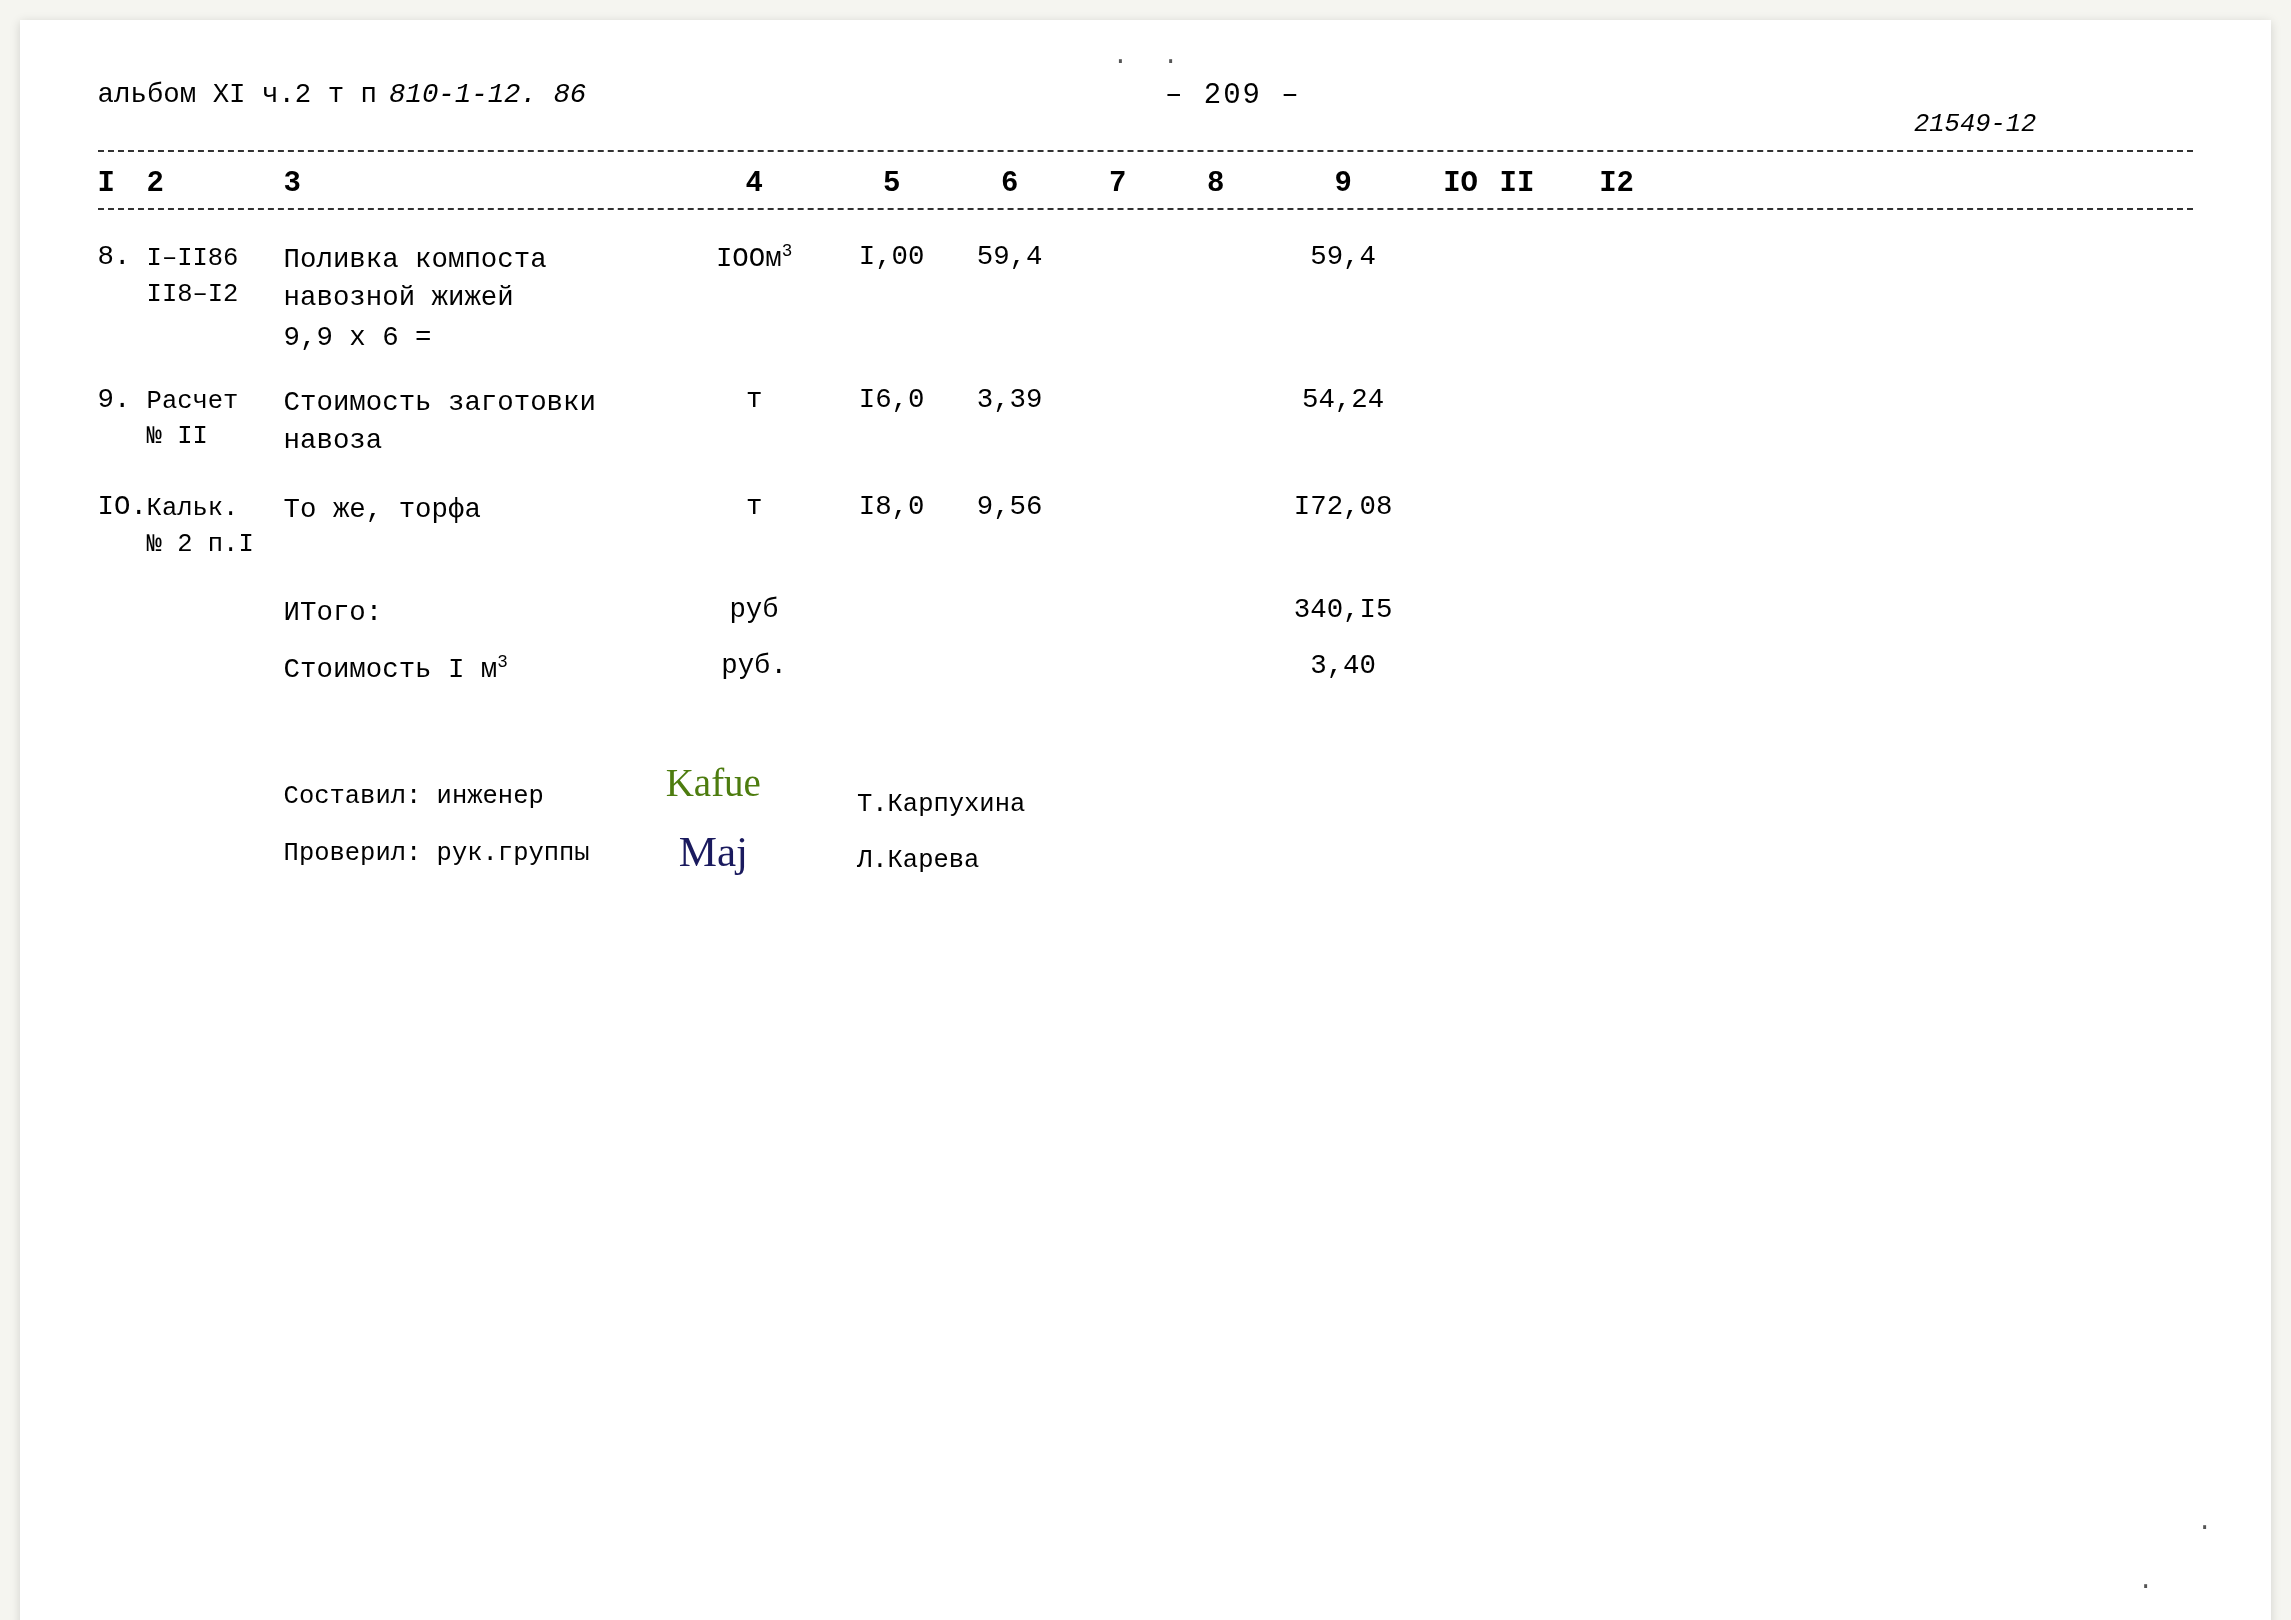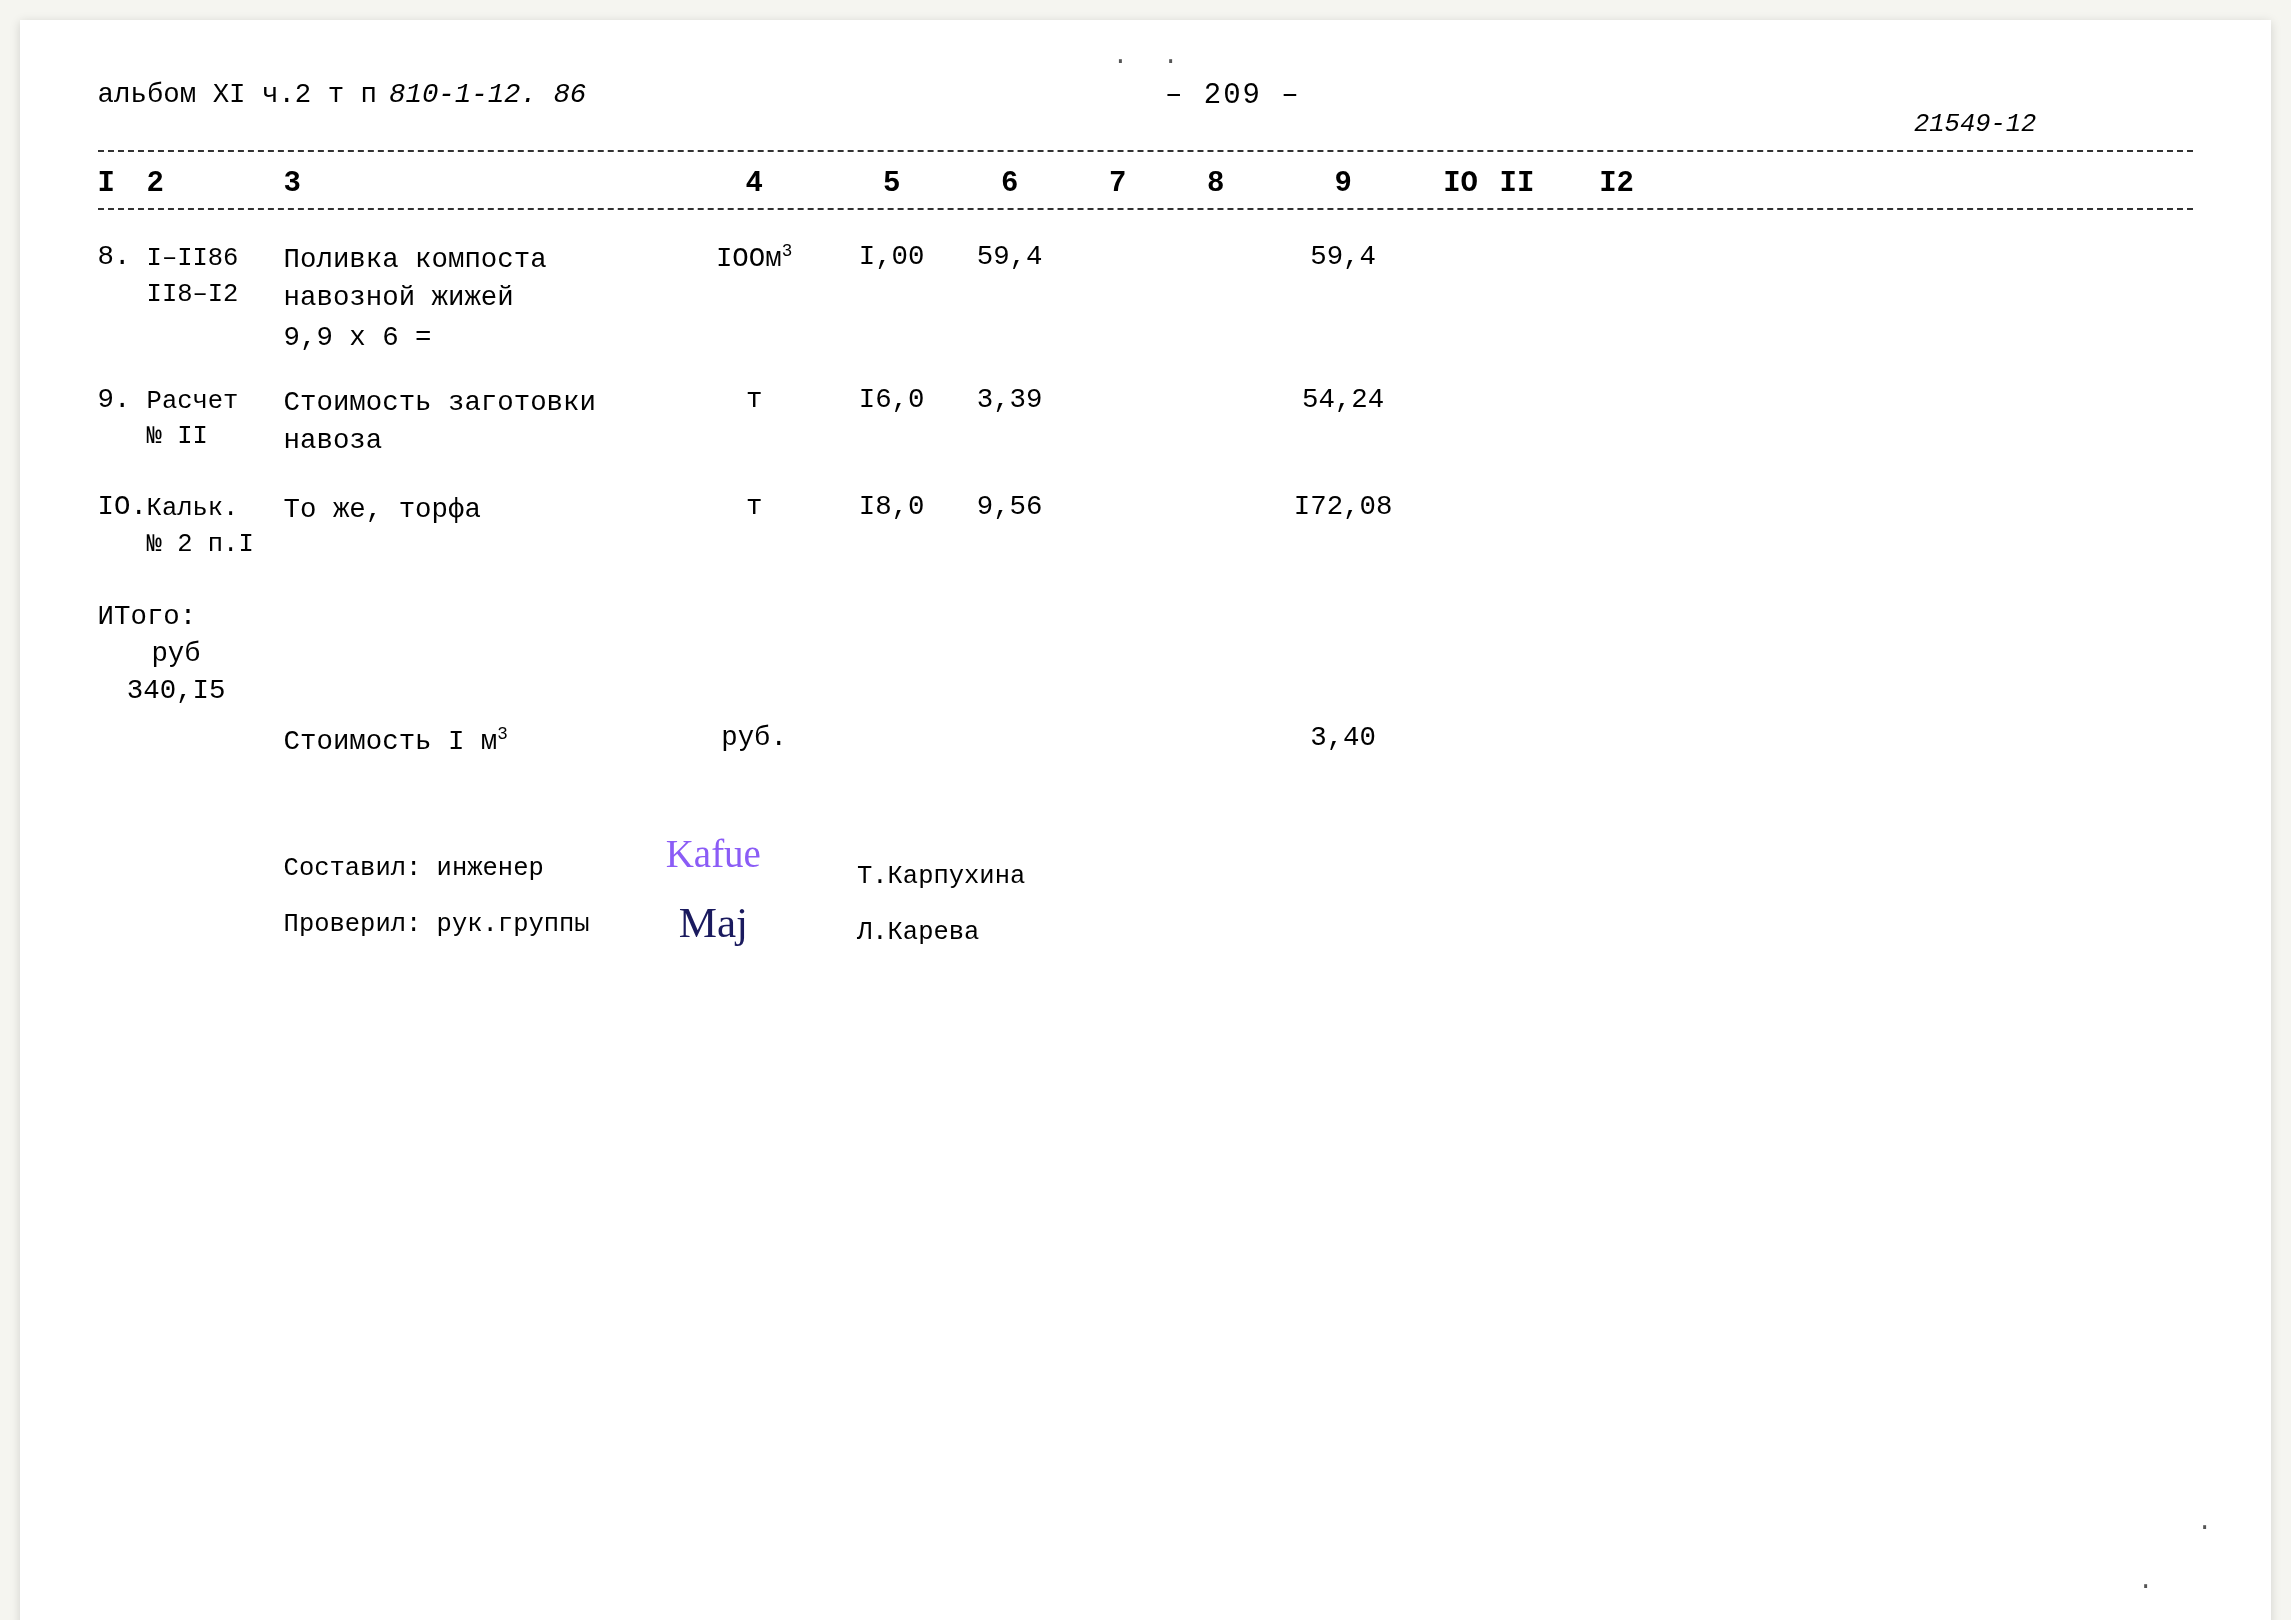--- a/index.html
+++ b/index.html
@@ -285,21 +285,21 @@
       <div class="row-col6">9,56</div>
       <div class="row-col7"></div>
       <div class="row-col8"></div>
       <div class="row-col9">I72,08</div>
       <div class="row-col10"></div>
       <div class="row-col11"></div>
       <div class="row-col12"></div>
     </div>
   </div>
 
-  <div class="data-row" style="margin-top:5px;flex-direction:column;">
+  <div class="data-row" style="margin-top:5px;">
     <div class="row-num"></div>
     <div class="row-ref"></div>
     <div class="row-desc">ИТого:</div>
     <div class="row-unit">руб</div>
     <div class="row-col5"></div>
     <div class="row-col6"></div>
     <div class="row-col7"></div>
     <div class="row-col8"></div>
     <div class="row-col9">340,I5</div>
     <div class="row-col10"></div>
@@ -322,21 +322,21 @@
     <div class="row-col12"></div>
   </div>
 
   <div class="footer-section">
     <div class="footer-labels">
       <div>Составил: инженер</div>
       <div>Проверил: рук.группы</div>
     </div>
 
     <div class="footer-signatures" style="margin-left:39px;margin-top:-9.8px;">
-      <div style="font-family:'Segoe Script','Comic Sans MS',cursive;font-size:39px;color:#8b5cf6;line-height:1.2;">
+      <div style="font-family:'Segoe Script','Comic Sans MS',cursive;font-size:39px;color:#4d7c0f;line-height:1.2;">
         <span>Kafue</span>
       </div>
       <div style="font-family:'Segoe Script','Comic Sans MS',cursive;font-size:43px;color:#1a1a5e;line-height:1.2;">
         <span>Мај</span>
       </div>
     </div>
 
     <div class="footer-names">
       <div>Т.Карпухина</div>
       <div>Л.Карева</div>

